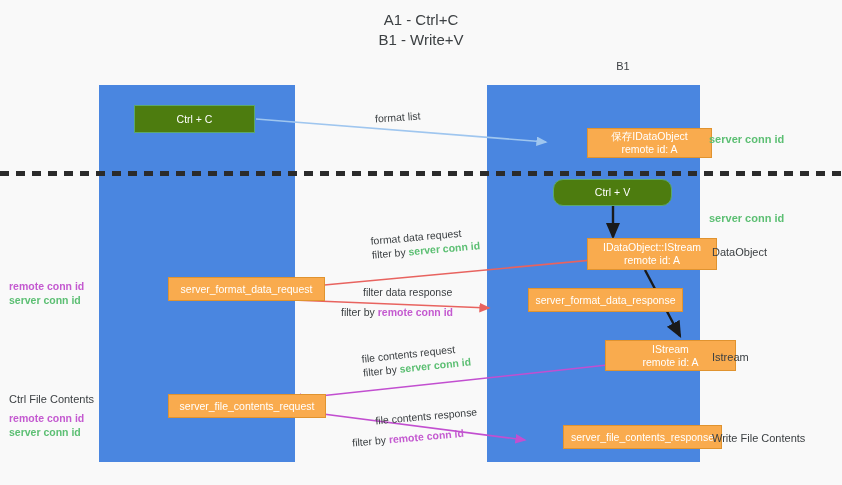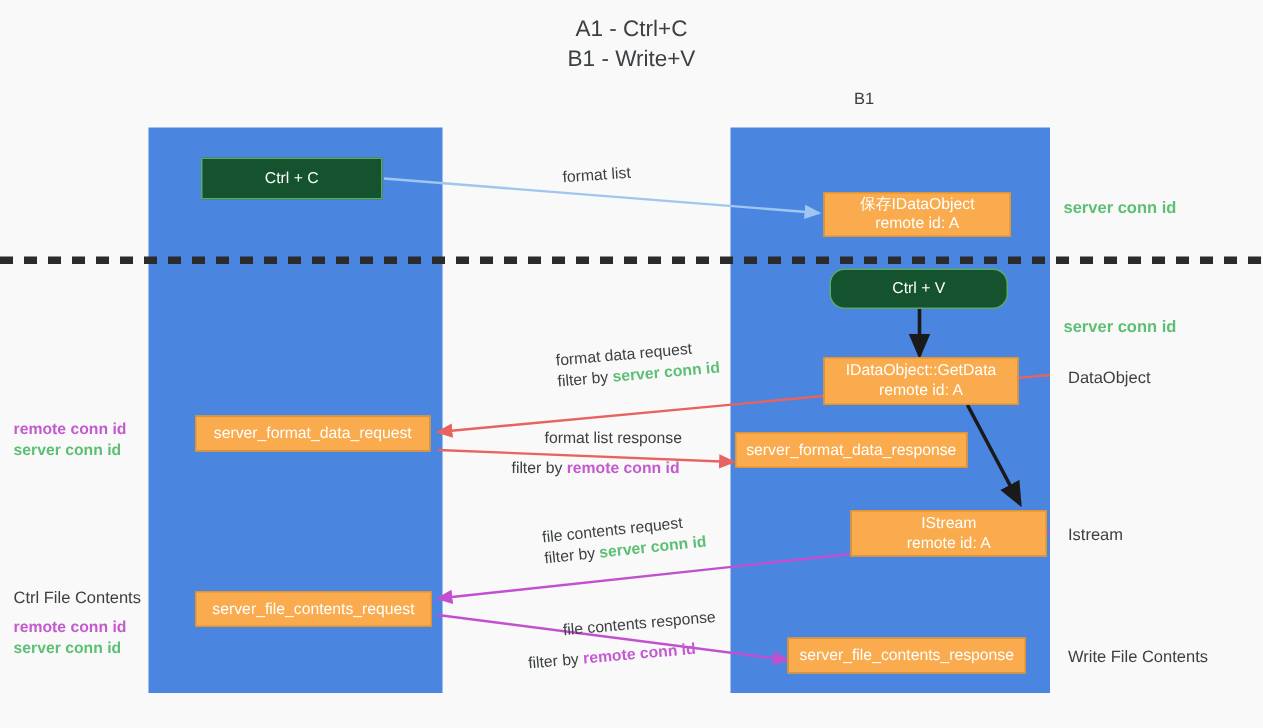--- a/index.html
+++ b/index.html
@@ -25,22 +25,22 @@
   .column {
     position: absolute; background: #4a86e0;
   }
 
   .box {
     position: absolute; display: flex; flex-direction: column;
     align-items: center; justify-content: center;
     color: #ffffff; text-align: center;
     font-size: 10.5px; line-height: 13px;
   }
-  .box.green { background: #14532d; border: 1px solid #5ba86c; }
-  .box.orange { background: #f9ab4e; border: 1px solid #e0932f; }
+  .box.green { background: #4d7c0f; border: 1px solid #5ba86c; }
+  .box.orange { background: #f9ab4e; border: 1px solid #e0932f; margin-left: 38px; }
 
   .side-label {
     position: absolute; color: #3c4043;
     font-size: 11px; line-height: 14px; white-space: nowrap;
   }
   .green-txt { color: #5cbf73; font-weight: bold; }
   .magenta-txt { color: #c45ad0; font-weight: bold; }
 
   .conn-pair { position: absolute; font-size: 10.5px; line-height: 14px; white-space: nowrap; }
 
@@ -59,21 +59,21 @@
 </head>
 <body>
 
 <div id="stage">
 
   <div class="title">
     <div>A1 - Ctrl+C</div>
     <div>B1 - Write+V</div>
   </div>
 
-  <div class="col-head" style="left:476px; top:60px;">
+  <div class="col-head" style="left:523px; top:60px;">
     <div>B1</div>
   </div>
 
   <div class="column" style="left:99px; top:85px; width:196px; height:377px;"></div>
   <div class="column" style="left:487px; top:85px; width:213px; height:377px;"></div>
 
   <svg class="overlay" viewBox="0 0 842 485">
     <defs>
       <marker id="ah-blue" markerWidth="7" markerHeight="7" refX="6" refY="3" orient="auto">
         <path d="M0,0 L7,3 L0,6 z" fill="#9fc6ef"></path>
@@ -111,21 +111,21 @@
   <div class="box orange" style="left:549px; top:128px; width:125px; height:30px;">
     <span>保存IDataObject</span>
     <span>remote id: A</span>
   </div>
 
   <div class="box green" style="left:553px; top:179px; width:119px; height:27px;border-radius:10px;">
     <span>Ctrl + V</span>
   </div>
 
   <div class="box orange" style="left:549px; top:238px; width:130px; height:32px;">
-    <span>IDataObject::GetData</span>
+    <span>IDataObject::IStream</span>
     <span>remote id: A</span>
   </div>
 
   <div class="box orange" style="left:567px; top:340px; width:131px; height:31px;">
     <span>IStream</span>
     <span>remote id: A</span>
   </div>
 
   <div class="box orange" style="left:130px; top:277px; width:157px; height:24px;justify-content:center;">
     <span>server_format_data_request</span>
@@ -148,21 +148,21 @@
   </div>
 
   <div class="arrow-label" style="left:371px; top:229px; transform:rotate(-5deg);">
     <div>format data request</div>
     <div>
       <span>filter by </span><span class="green-txt">server conn id</span>
     </div>
   </div>
 
   <div class="arrow-label" style="left:363px; top:285px;">
-    <div>format list response</div>
+    <div>filter data response</div>
     <div style="margin-top:6px; margin-left:-22px;">
       <span>filter by </span><span class="magenta-txt">remote conn id</span>
     </div>
   </div>
 
   <div class="arrow-label" style="left:362px; top:346px; transform:rotate(-6deg);">
     <div>file contents request</div>
     <div>
       <span>filter by </span><span class="green-txt">server conn id</span>
     </div>

